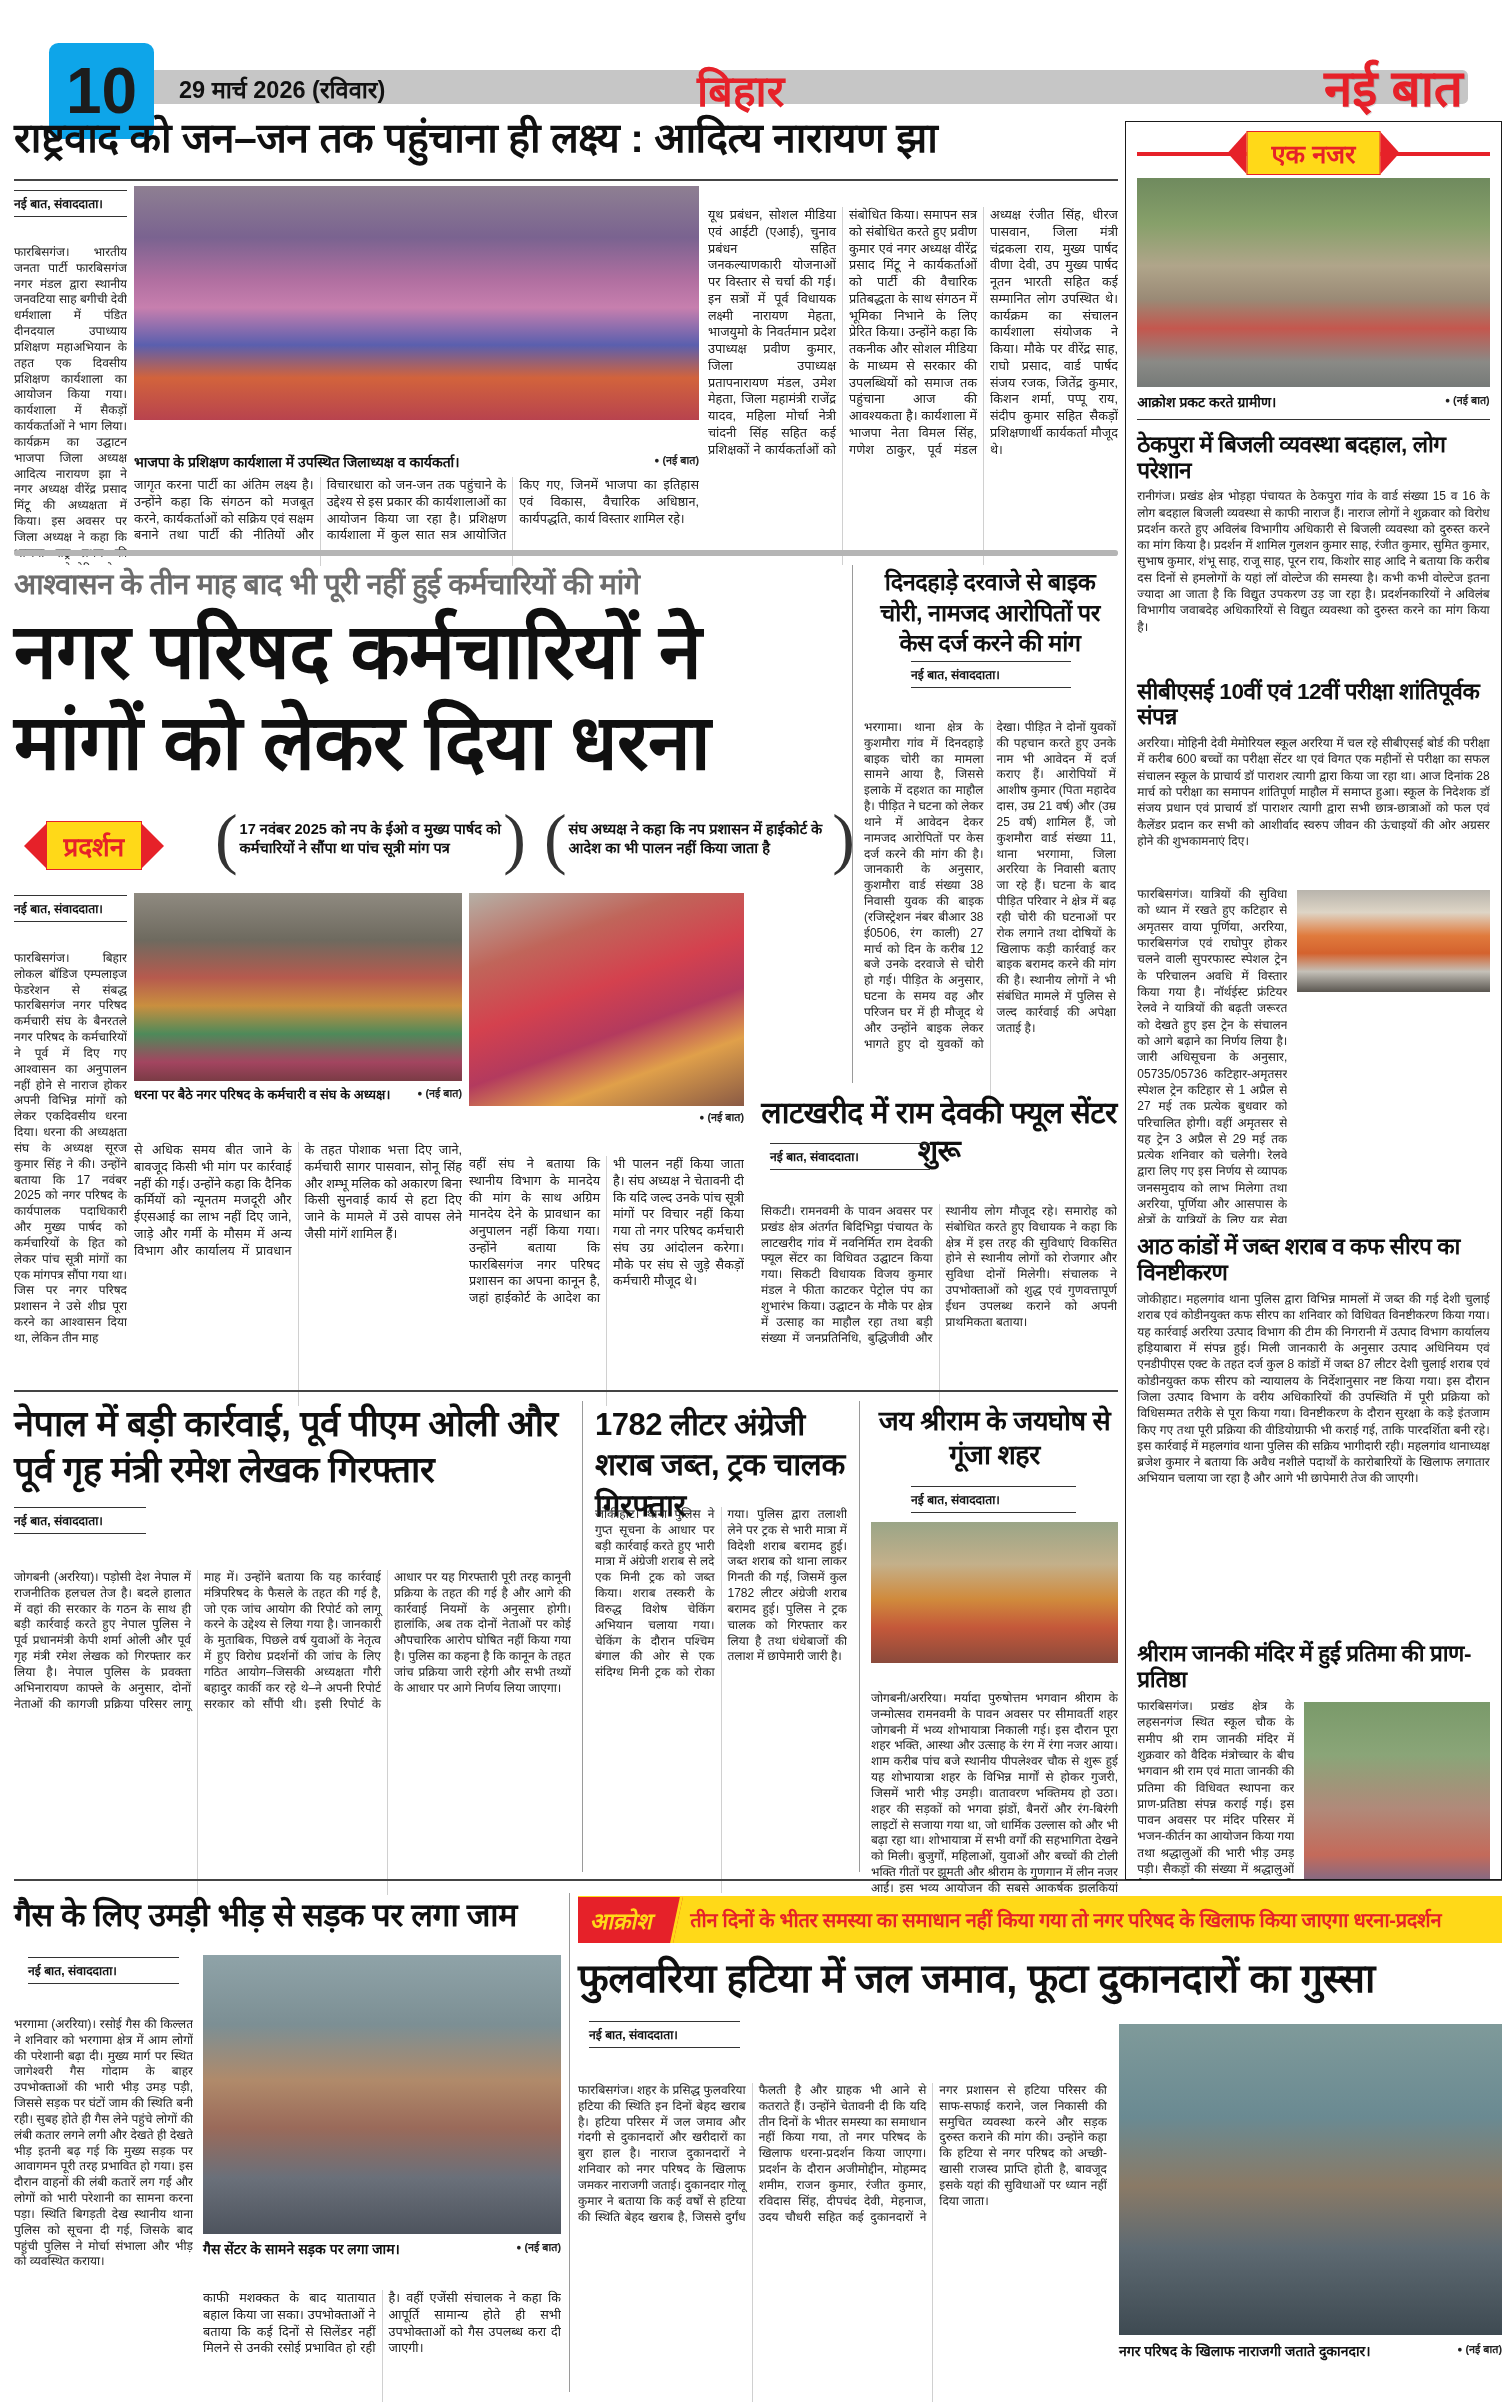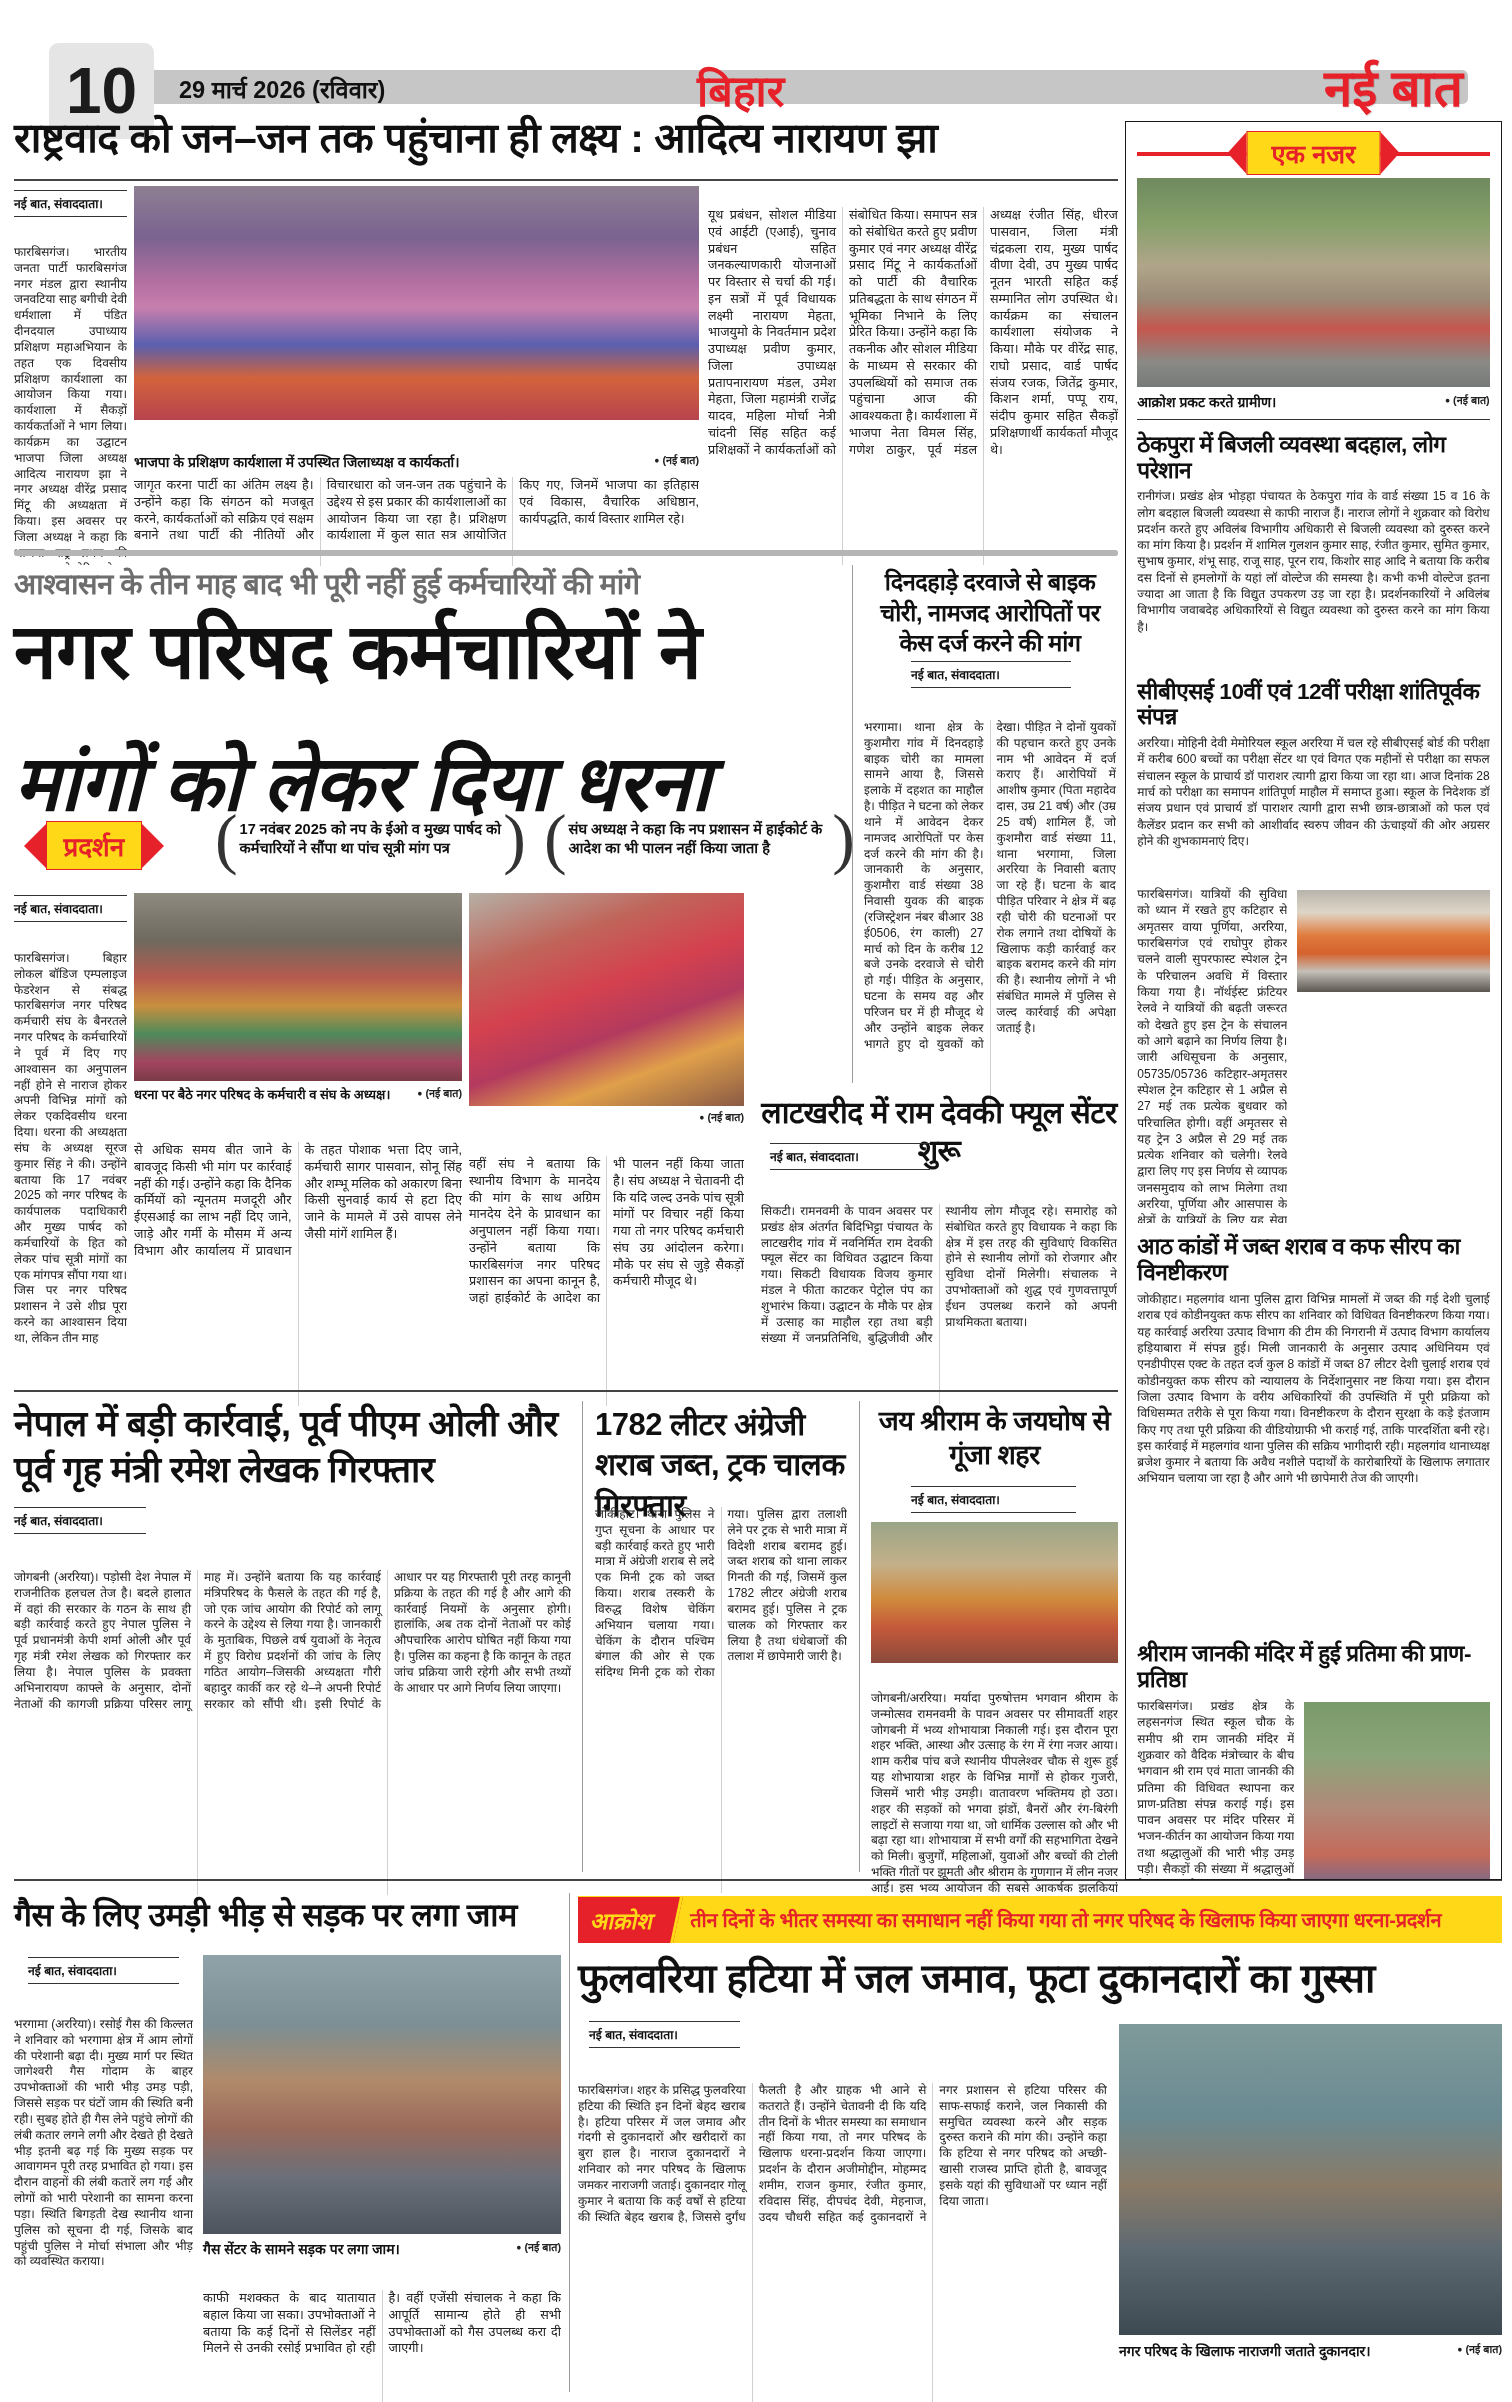--- a/index.html
+++ b/index.html
@@ -36,21 +36,21 @@
               transform:skewX(-12deg);margin-left:-7.5px;border-right:3.8px solid #ffd918;}
   .strip .msg{color:#e62129;font-weight:900;font-size:20px;padding:0 13px;letter-spacing:-0.3px;}
 </style>
 </head>
 <body>
 
 <div class="page">
 
   <div class="abs" style="left:0;top:0;width:1512px;height:141px;">
     <div class="abs" style="left:56px;top:70px;width:1412px;height:34px;background:#c6c6c6;border-radius:5.6px;"></div>
-    <div class="abs" style="left:49px;top:43px;width:105px;height:96px;background:#e5e5e5;border-radius:9.4px;display:flex;align-items:center;justify-content:center;">
+    <div class="abs" style="left:49px;top:43px;width:105px;height:96px;background:#0ea5e9;border-radius:9.4px;display:flex;align-items:center;justify-content:center;">
       <span style="font-size:64px;font-weight:900;color:#1c1c1c;">10</span>
     </div>
     <div class="abs" style="left:179px;top:73px;font-size:23.5px;font-weight:bold;color:#111;">29 मार्च 2026 (रविवार)</div>
     <div class="abs" style="left:697px;top:60px;font-size:43px;font-weight:900;color:#e62129;">बिहार</div>
     <div class="abs" style="left:1324px;top:51px;font-size:51px;font-weight:900;color:#e62129;text-shadow:0.9px 0.9px 0 #00000022;">नई बात</div>
   </div>
 
   <div>
     <div class="abs hl" style="left:14px;top:113px;width:1104px;font-size:41px;">राष्ट्रवाद को जन–जन तक पहुंचाना ही लक्ष्य : आदित्य नारायण झा</div>
     <div class="hline" style="left:14px;top:179px;width:1104px;height:1.9px;"></div>
@@ -62,21 +62,21 @@
       <span class="credit"><i>●</i> <span>(नई बात)</span></span>
     </div>
     <div class="abs bt c3" style="left:134px;top:456px;width:565px;height:89px;">जागृत करना पार्टी का अंतिम लक्ष्य है। उन्होंने कहा कि संगठन को मजबूत करने, कार्यकर्ताओं को सक्रिय एवं सक्षम बनाने तथा पार्टी की नीतियों और विचारधारा को जन-जन तक पहुंचाने के उद्देश्य से इस प्रकार की कार्यशालाओं का आयोजन किया जा रहा है। प्रशिक्षण कार्यशाला में कुल सात सत्र आयोजित किए गए, जिनमें भाजपा का इतिहास एवं विकास, वैचारिक अधिष्ठान, कार्यपद्धति, कार्य विस्तार शामिल रहे।</div>
     <div class="abs bt c3" style="left:708px;top:186px;width:410px;height:358px;">यूथ प्रबंधन, सोशल मीडिया एवं आईटी (एआई), चुनाव प्रबंधन सहित जनकल्याणकारी योजनाओं पर विस्तार से चर्चा की गई। इन सत्रों में पूर्व विधायक लक्ष्मी नारायण मेहता, भाजयुमो के निवर्तमान प्रदेश उपाध्यक्ष प्रवीण कुमार, जिला उपाध्यक्ष प्रतापनारायण मंडल, उमेश मेहता, जिला महामंत्री राजेंद्र यादव, महिला मोर्चा नेत्री चांदनी सिंह सहित कई प्रशिक्षकों ने कार्यकर्ताओं को संबोधित किया। समापन सत्र को संबोधित करते हुए प्रवीण कुमार एवं नगर अध्यक्ष वीरेंद्र प्रसाद मिंटू ने कार्यकर्ताओं को पार्टी की वैचारिक प्रतिबद्धता के साथ संगठन में भूमिका निभाने के लिए प्रेरित किया। उन्होंने कहा कि तकनीक और सोशल मीडिया के माध्यम से सरकार की उपलब्धियों को समाज तक पहुंचाना आज की आवश्यकता है। कार्यशाला में भाजपा नेता विमल सिंह, गणेश ठाकुर, पूर्व मंडल अध्यक्ष रंजीत सिंह, धीरज पासवान, जिला मंत्री चंद्रकला राय, मुख्य पार्षद वीणा देवी, उप मुख्य पार्षद नूतन भारती सहित कई सम्मानित लोग उपस्थित थे। कार्यक्रम का संचालन कार्यशाला संयोजक ने किया। मौके पर वीरेंद्र साह, राघो प्रसाद, वार्ड पार्षद संजय रजक, जितेंद्र कुमार, किशन शर्मा, पप्पू राय, संदीप कुमार सहित सैकड़ों प्रशिक्षणार्थी कार्यकर्ता मौजूद थे।</div>
   </div>
   <div class="abs" style="left:14px;top:550px;width:1104px;height:5.6px;background:#b5b5b5;border-radius:2.8px;"></div>
 
   <div>
     <div class="abs kicker" style="left:14px;top:563px;width:838px;font-size:29px;">आश्वासन के तीन माह बाद भी पूरी नहीं हुई कर्मचारियों की मांगे</div>
     <div class="abs hl" style="left:14px;top:605px;width:838px;font-size:77px;line-height:1.2;">नगर परिषद कर्मचारियों ने</div>
-    <div class="abs hl" style="left:14px;top:737px;width:838px;font-size:77px;line-height:1.2;font-style:italic;">मांगों को लेकर दिया धरना</div>
+    <div class="abs hl" style="left:14px;top:696px;width:838px;font-size:77px;line-height:1.2;">मांगों को लेकर दिया धरना</div>
 
     <div class="abs badge" style="left:23.5px;top:821px;">
       <span class="tri" style="border-top:22.6px solid transparent;border-bottom:22.6px solid transparent;border-right:22.6px solid #e62129;"></span>
       <span class="box" style="font-size:26px;">प्रदर्शन</span>
       <span class="tri" style="border-top:22.6px solid transparent;border-bottom:22.6px solid transparent;border-left:22.6px solid #e62129;"></span>
     </div>
     <div class="abs callout" style="left:215px;top:808px;width:311px;">
       <span class="paren">(</span>
       <span class="ctext">17 नवंबर 2025 को नप के ईओ व मुख्य पार्षद को कर्मचारियों ने सौंपा था पांच सूत्री मांग पत्र</span>
       <span class="paren">)</span>

